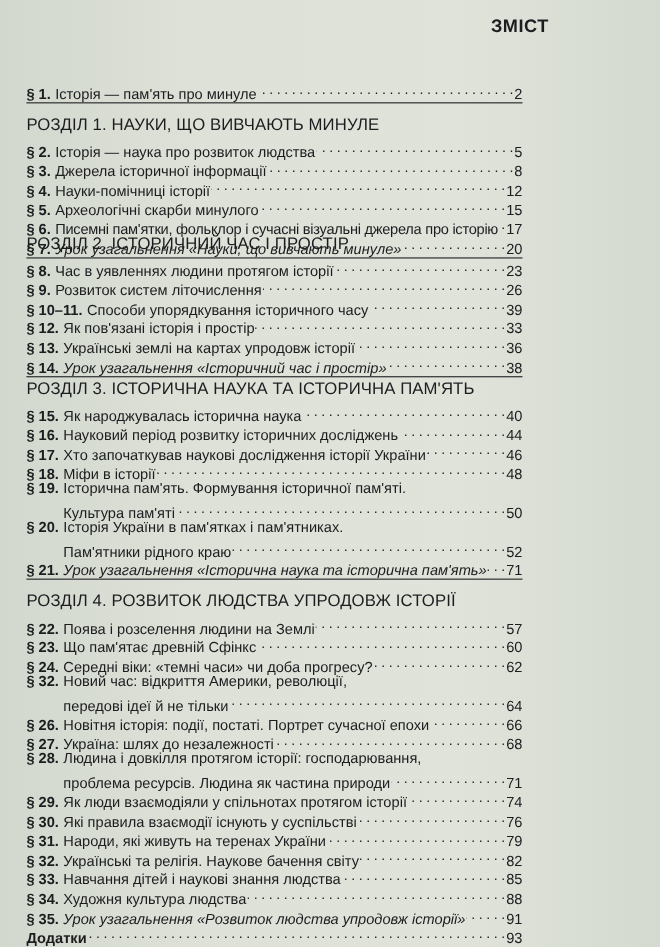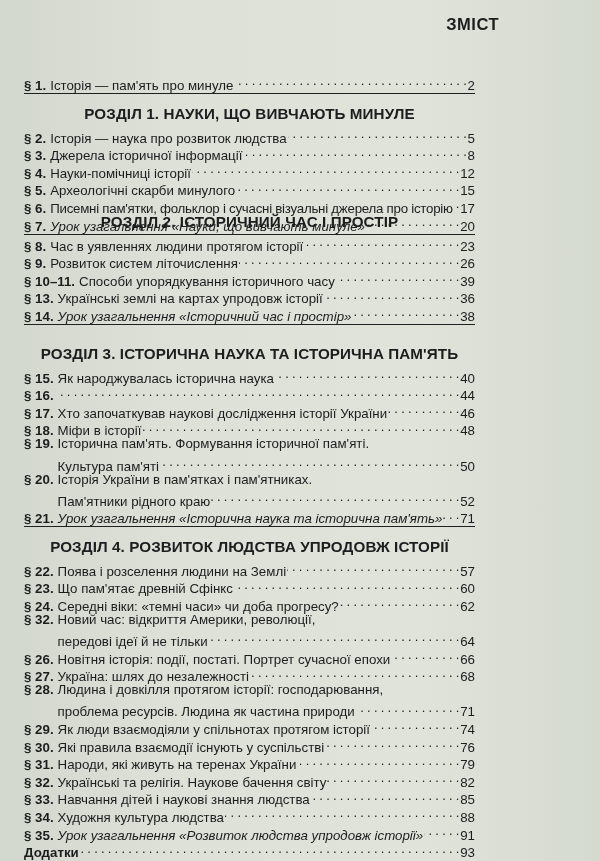--- a/index.html
+++ b/index.html
@@ -31,22 +31,22 @@
       font-weight: bold;
       font-size: 16.5px;
       letter-spacing: 0.5px;
     }
     .block {
       position: absolute;
       left: 0;
       width: 451px;
     }
     .section-head {
-      text-align: center;
-      font-weight: bold;
+      text-align: left;
+      font-weight: normal;
       font-size: 15.2px;
       height: 22px;
       line-height: 22px;
       white-space: nowrap;
       letter-spacing: 0.1px;
     }
     .entry {
       display: flex;
       align-items: baseline;
       font-size: 13.3px;
@@ -166,20 +166,26 @@
         <span class="dots"></span>
         <span class="pg">26</span>
       </div>
     <div class="entry">
         <span class="num">§ 10–11.</span>
         <span class="txt">Способи упорядкування історичного часу</span>
         <span class="dots"></span>
         <span class="pg">39</span>
       </div>
     <div class="entry">
+        <span class="num">§ 12.</span>
+        <span class="txt">Як пов'язані історія і простір</span>
+        <span class="dots"></span>
+        <span class="pg">33</span>
+      </div>
+    <div class="entry">
         <span class="num">§ 13.</span>
         <span class="txt">Українські землі на картах упродовж історії</span>
         <span class="dots"></span>
         <span class="pg">36</span>
       </div>
     <div class="entry">
         <span class="num">§ 14.</span>
         <span class="txt italic">Урок узагальнення «Історичний час і простір»</span>
         <span class="dots"></span>
         <span class="pg">38</span>
@@ -190,20 +196,21 @@
   <div class="block" style="top:343px;">
     <div class="section-head">РОЗДІЛ 3. ІСТОРИЧНА НАУКА ТА ІСТОРИЧНА ПАМ'ЯТЬ</div>
     <div class="entry">
         <span class="num">§ 15.</span>
         <span class="txt">Як народжувалась історична наука</span>
         <span class="dots"></span>
         <span class="pg">40</span>
       </div>
     <div class="entry">
         <span class="num">§ 16.</span>
+        <span class="txt">Науковий період розвитку історичних досліджень</span>
         <span class="dots"></span>
         <span class="pg">44</span>
       </div>
     <div class="entry">
         <span class="num">§ 17.</span>
         <span class="txt">Хто започаткував наукові дослідження історії України</span>
         <span class="dots"></span>
         <span class="pg">46</span>
       </div>
     <div class="entry">

